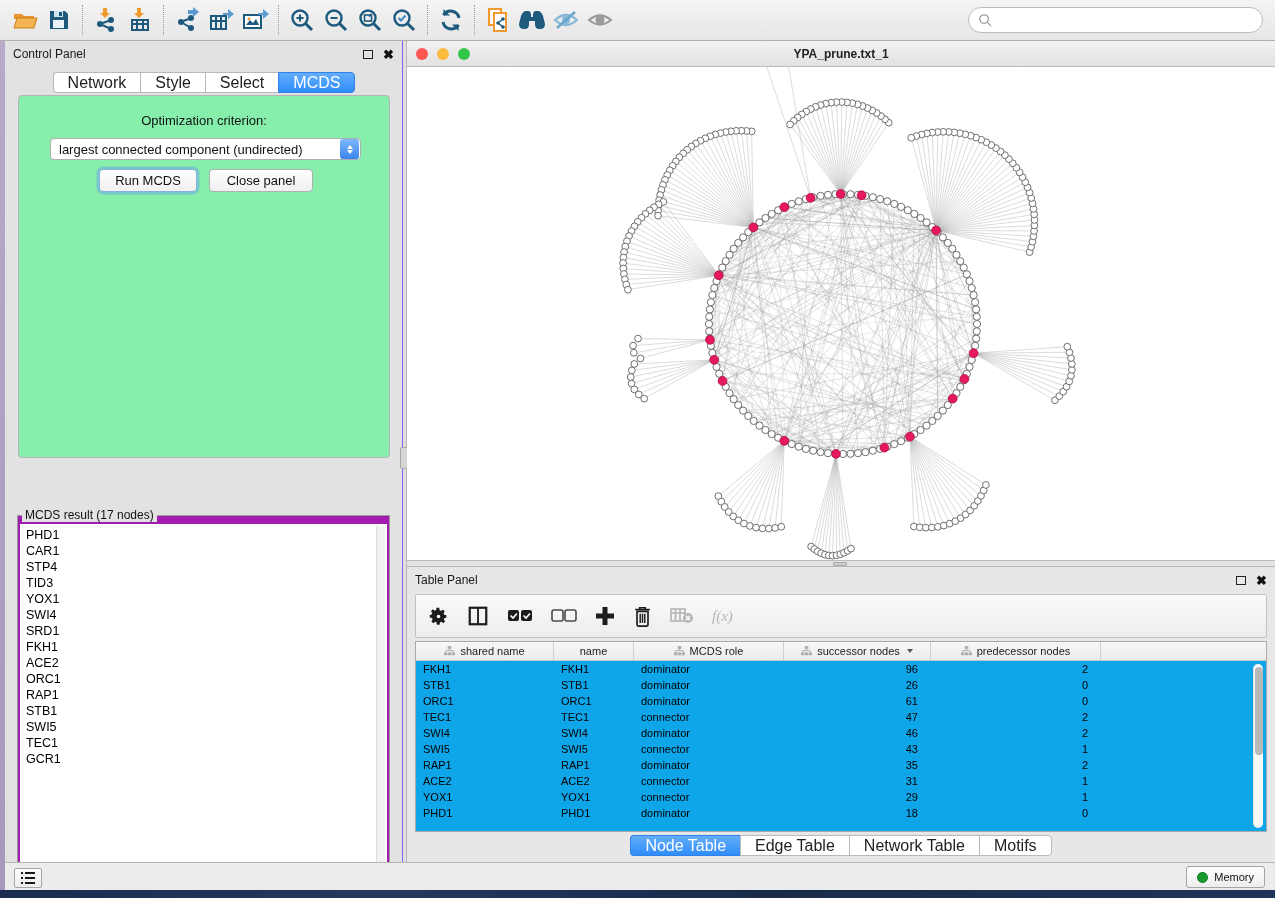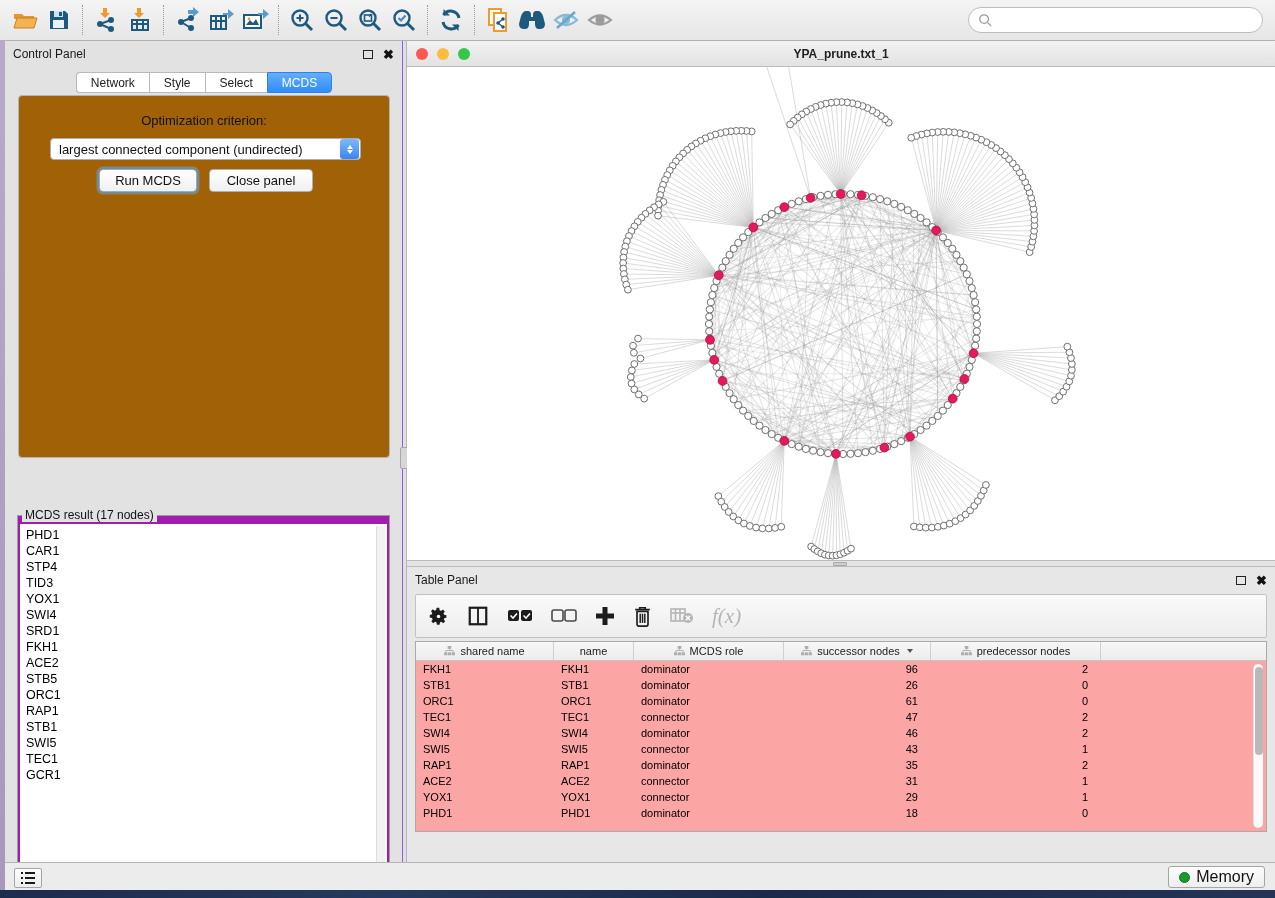--- a/index.html
+++ b/index.html
@@ -25,27 +25,27 @@
   #wall-bottom { left:0; top:890px; width:1275px; height:8px;
     background:linear-gradient(90deg,#1b2c4e,#25395e 30%,#1a2b4a 60%,#223457); }
 
   
   #control-panel { left:5px; top:41px; width:398px; height:821px; background:#e2e2e2; border-right:1px solid #8b5cf6; }
   .panel-header { height:26px; display:flex; align-items:center; padding:0 8px; font-size:12px; color:#1a1a1a; }
   .panel-header .spacer { flex:1; }
   .float-btn { width:10px; height:9px; border:1.5px solid #222; margin-right:10px; cursor:pointer; }
   .close-btn { font-size:13px; font-weight:bold; color:#111; cursor:pointer; line-height:1; }
   #cp-tabs { position:absolute; left:0; top:31px; width:398px; display:flex; justify-content:center; }
-  .tab { height:21px; padding:0 14px; font-size:12px; display:flex; align-items:center;
+  .tab { height:21px; padding:0 14px; font-size:16px; display:flex; align-items:center;
     background:#fff; border:1px solid #b9b9b9; border-right:none; color:#222; cursor:pointer; }
   .tab:first-child { border-radius:4px 0 0 4px; }
   .tab:last-child { border-right:1px solid #b9b9b9; border-radius:0 4px 4px 0; }
   .tab.active { background:linear-gradient(#64aefc,#2f8df8); color:#fff; border-color:#2f80e8; }
   #cp-content { position:absolute; left:13px; top:54px; width:372px; height:363px;
-    background:#a16207; border:1px solid #b5b5b5; border-radius:4px; }
+    background:#86efac; border:1px solid #b5b5b5; border-radius:4px; }
   #opt-label { position:absolute; left:0; top:17px; width:100%; text-align:center; font-size:13px; color:#111; }
   #criterion-select { position:absolute; left:31px; top:42px; width:311px; height:22px;
     background:#fff; border:1px solid #aeaeae; border-radius:4px; display:flex; align-items:center; cursor:pointer; }
   #criterion-select .val { flex:1; font-size:13px; padding-left:8px; color:#111; white-space:nowrap; }
   #criterion-select .stepper { width:19px; height:20px; border-radius:3px; margin-right:1px;
     background:linear-gradient(#7db9fb,#3a84ee); display:flex; flex-direction:column;
     align-items:center; justify-content:center; gap:1px; }
   .chev { width:0; height:0; border-left:3.5px solid transparent; border-right:3.5px solid transparent; }
   .chev.up { border-bottom:4px solid #fff; }
   .chev.down { border-top:4px solid #fff; }
@@ -82,23 +82,23 @@
   #split-h .handle { position:absolute; left:426px; top:1px; width:14px; height:4px;
     background:#cfcfcf; border:1px solid #a8a8a8; border-radius:1px; cursor:row-resize; }
 
   
   #table-panel { left:407px; top:567px; width:868px; height:295px; background:#e7e7e7; }
   #tp-toolbar { position:absolute; left:8px; top:27px; width:852px; height:44px;
     background:linear-gradient(#fafafa,#ededed); border:1px solid #c2c2c2; border-radius:2px;
     display:flex; align-items:center; padding-left:12px; gap:18px; }
   .tp-icon { display:flex; align-items:center; justify-content:center; cursor:pointer; }
   .tp-icon.disabled { cursor:default; }
-  #fx-label { font-family:"Liberation Serif", serif; font-style:italic; font-size:21px; color:#b5b5b5; }
+  #fx-label { font-family:"Liberation Serif", serif; font-style:italic; font-size:15px; color:#b5b5b5; }
   #tp-table { position:absolute; left:8px; top:74px; width:852px; height:191px;
-    background:#fca5a5; border:1px solid #aaa; overflow:hidden; }
+    background:#0ea5e9; border:1px solid #aaa; overflow:hidden; }
   #tp-header { display:flex; height:19px; background:linear-gradient(#f7f7f7,#ececec);
     border-bottom:1px solid #c5c5c5; }
   .th { display:flex; align-items:center; justify-content:center; gap:5px;
     font-size:11px; color:#222; border-right:1px solid #d0d0d0; position:relative; }
   .th .hicon { opacity:.65; }
   .th .sort-chev { width:0; height:0; border-left:3.5px solid transparent; border-right:3.5px solid transparent;
     border-top:4px solid #555; margin-left:2px; }
   .tr { display:flex; height:16px; }
   .td { font-size:11px; color:#000; display:flex; align-items:center; padding:0 7px; white-space:nowrap; }
   .td.num { justify-content:flex-end; padding-right:13px; }
@@ -109,21 +109,21 @@
   #tp-tabs { position:absolute; left:0; top:268px; width:100%; display:flex; justify-content:center; }
   #tp-tabs .tab { height:21px; }
 
   
   #status-bar { left:5px; top:862px; width:1270px; height:28px; background:#ececec; border-top:1px solid #b5b5b5; }
   #menu-btn { position:absolute; left:9px; top:5px; width:28px; height:20px;
     background:linear-gradient(#fdfdfd,#ededed); border:1px solid #a5a5a5; border-radius:2px;
     display:flex; align-items:center; justify-content:center; cursor:pointer; }
   #memory-btn { position:absolute; right:10px; top:3px; height:22px; padding:0 10px;
     background:linear-gradient(#fdfdfd,#eee); border:1px solid #a5a5a5; border-radius:3px;
-    display:flex; align-items:center; gap:6px; font-size:16px; color:#111; cursor:pointer; }
+    display:flex; align-items:center; gap:6px; font-size:11px; color:#111; cursor:pointer; }
   #memory-dot { width:11px; height:11px; border-radius:50%; background:#189a30; border:1px solid #0d7a20; }
 </style>
 </head>
 <body>
 
 <div id="app">
 
   <div id="toolbar" class="abs">
       <div class="tb-icon">
         <svg width="26" height="24" viewBox="0 0 26 24">
@@ -306,21 +306,20 @@
         <div id="mcds-list">
           <div class="mcds-item">PHD1</div>
             <div class="mcds-item">CAR1</div>
             <div class="mcds-item">STP4</div>
             <div class="mcds-item">TID3</div>
             <div class="mcds-item">YOX1</div>
             <div class="mcds-item">SWI4</div>
             <div class="mcds-item">SRD1</div>
             <div class="mcds-item">FKH1</div>
             <div class="mcds-item">ACE2</div>
-            <div class="mcds-item">STB5</div>
             <div class="mcds-item">ORC1</div>
             <div class="mcds-item">RAP1</div>
             <div class="mcds-item">STB1</div>
             <div class="mcds-item">SWI5</div>
             <div class="mcds-item">TEC1</div>
             <div class="mcds-item">GCR1</div>
             <div id="mcds-scroll"></div>
         </div>
       </fieldset>
     </div>
@@ -1327,20 +1326,26 @@
             <div class="td" style="width: 80px;">PHD1</div>
             <div class="td" style="width: 150px;">dominator</div>
             <div class="td num" style="width: 147px;">18</div>
             <div class="td num" style="width: 170px;">0</div>
           </div>
         </div>
       <div id="tp-scroll">
           <div class="thumb"></div>
         </div>
     </div>
+    <div id="tp-tabs">
+        <div class="tab active">Node Table</div>
+        <div class="tab">Edge Table</div>
+        <div class="tab">Network Table</div>
+        <div class="tab">Motifs</div>
+      </div>
   </div>
 
   <div id="status-bar" class="abs">
     <div id="menu-btn">
       <svg width="14" height="12" viewBox="0 0 14 12">
         <g fill="#1a1a1a">
           <rect x="0" y="0" width="2" height="2"></rect>
             <rect x="4" y="0" width="10" height="2"></rect>
           <rect x="0" y="5" width="2" height="2"></rect>
             <rect x="4" y="5" width="10" height="2"></rect>

